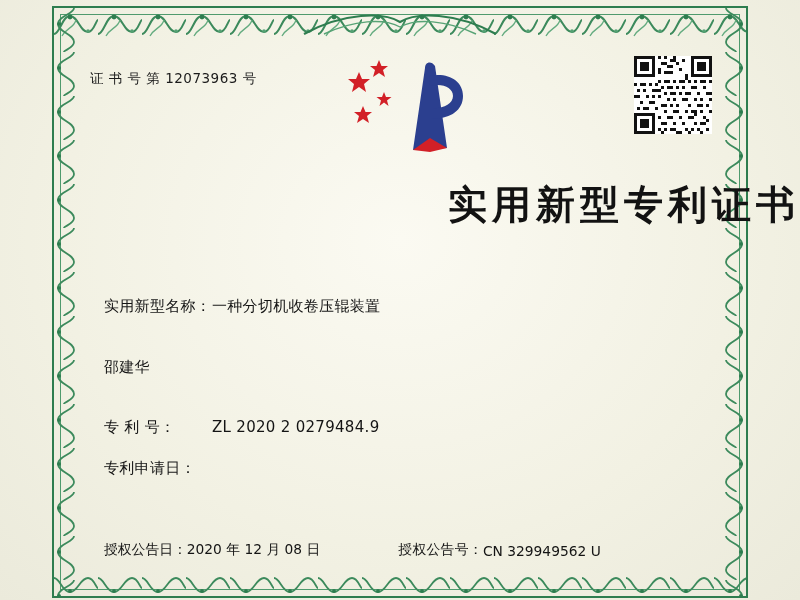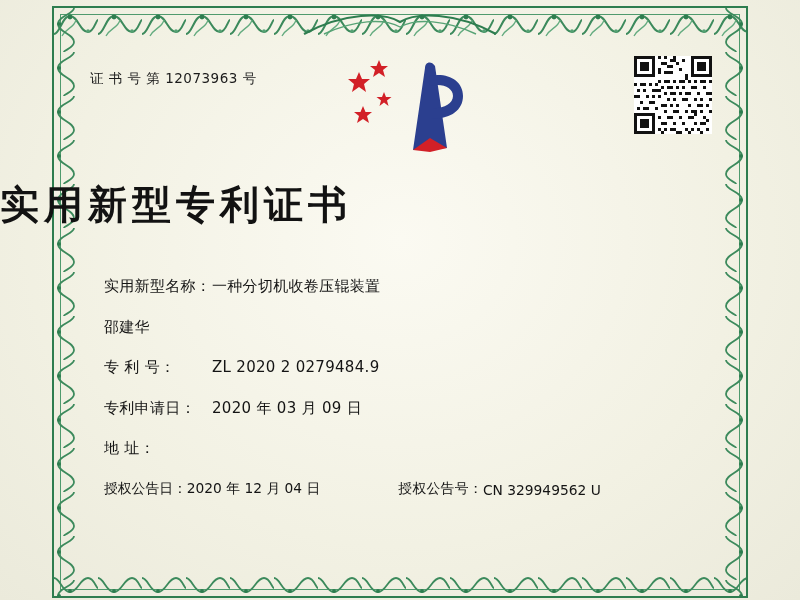--- a/index.html
+++ b/index.html
@@ -112,21 +112,21 @@
     letter-spacing: 0.5px;
     white-space: nowrap;
   }
 
   
   .title {
     position: absolute;
     left: 0;
     right: 0;
     top: 178px;
-    text-align: left;
+    text-align: right;
     font-family: "DejaVu Serif", "Liberation Serif", serif;
     font-weight: bold;
     font-size: 39px;
     letter-spacing: 5px;
     color: #121212;
   }
 
   
   .fields {
     position: absolute;
@@ -143,33 +143,35 @@
     white-space: nowrap;
   }
   .row .lbl {
     display: inline-block;
     width: 108px;
     flex: 0 0 108px;
     letter-spacing: 0.3px;
   }
   .row .val {
     letter-spacing: 0.3px;
+    margin-top: 20px;
   }
   .row-two {
     display: flex;
     align-items: flex-end;
     font-size: 13.8px;
     color: #141414;
     white-space: nowrap;
   }
   .row-two .seg2 {
     margin-left: 78px;
   }
   .row-two .lbl2 {
     letter-spacing: 0.3px;
+    margin-top: 20px;
   }
 </style>
 </head>
 <body>
 
 <div class="certificate">
 
   <div class="frame-outer"></div>
   <div class="frame-inner"></div>
 
@@ -370,29 +372,27 @@
       <span class="val">邵建华</span>
     </div>
 
     <div class="row">
       <span class="lbl">专 利 号：</span>
       <span class="val">ZL 2020 2 0279484.9</span>
     </div>
 
     <div class="row">
       <span class="lbl">专利申请日：</span>
-      <span class="val">2020 年 03 月 09 日</span>
-    </div>
-
-
-    <div class="row">
-      <span class="lbl">地 址：</span>
+    </div>
+
+
+    <div class="row">
     </div>
 
     <div class="row-two">
       <span>授权公告日：</span>
-      <span>2020 年 12 月 04 日</span>
+      <span>2020 年 12 月 08 日</span>
       <span class="seg2 lbl2">授权公告号：</span>
       <span>CN 329949562 U</span>
     </div>
 
   </div>
 </div>
 
 </body></html>

